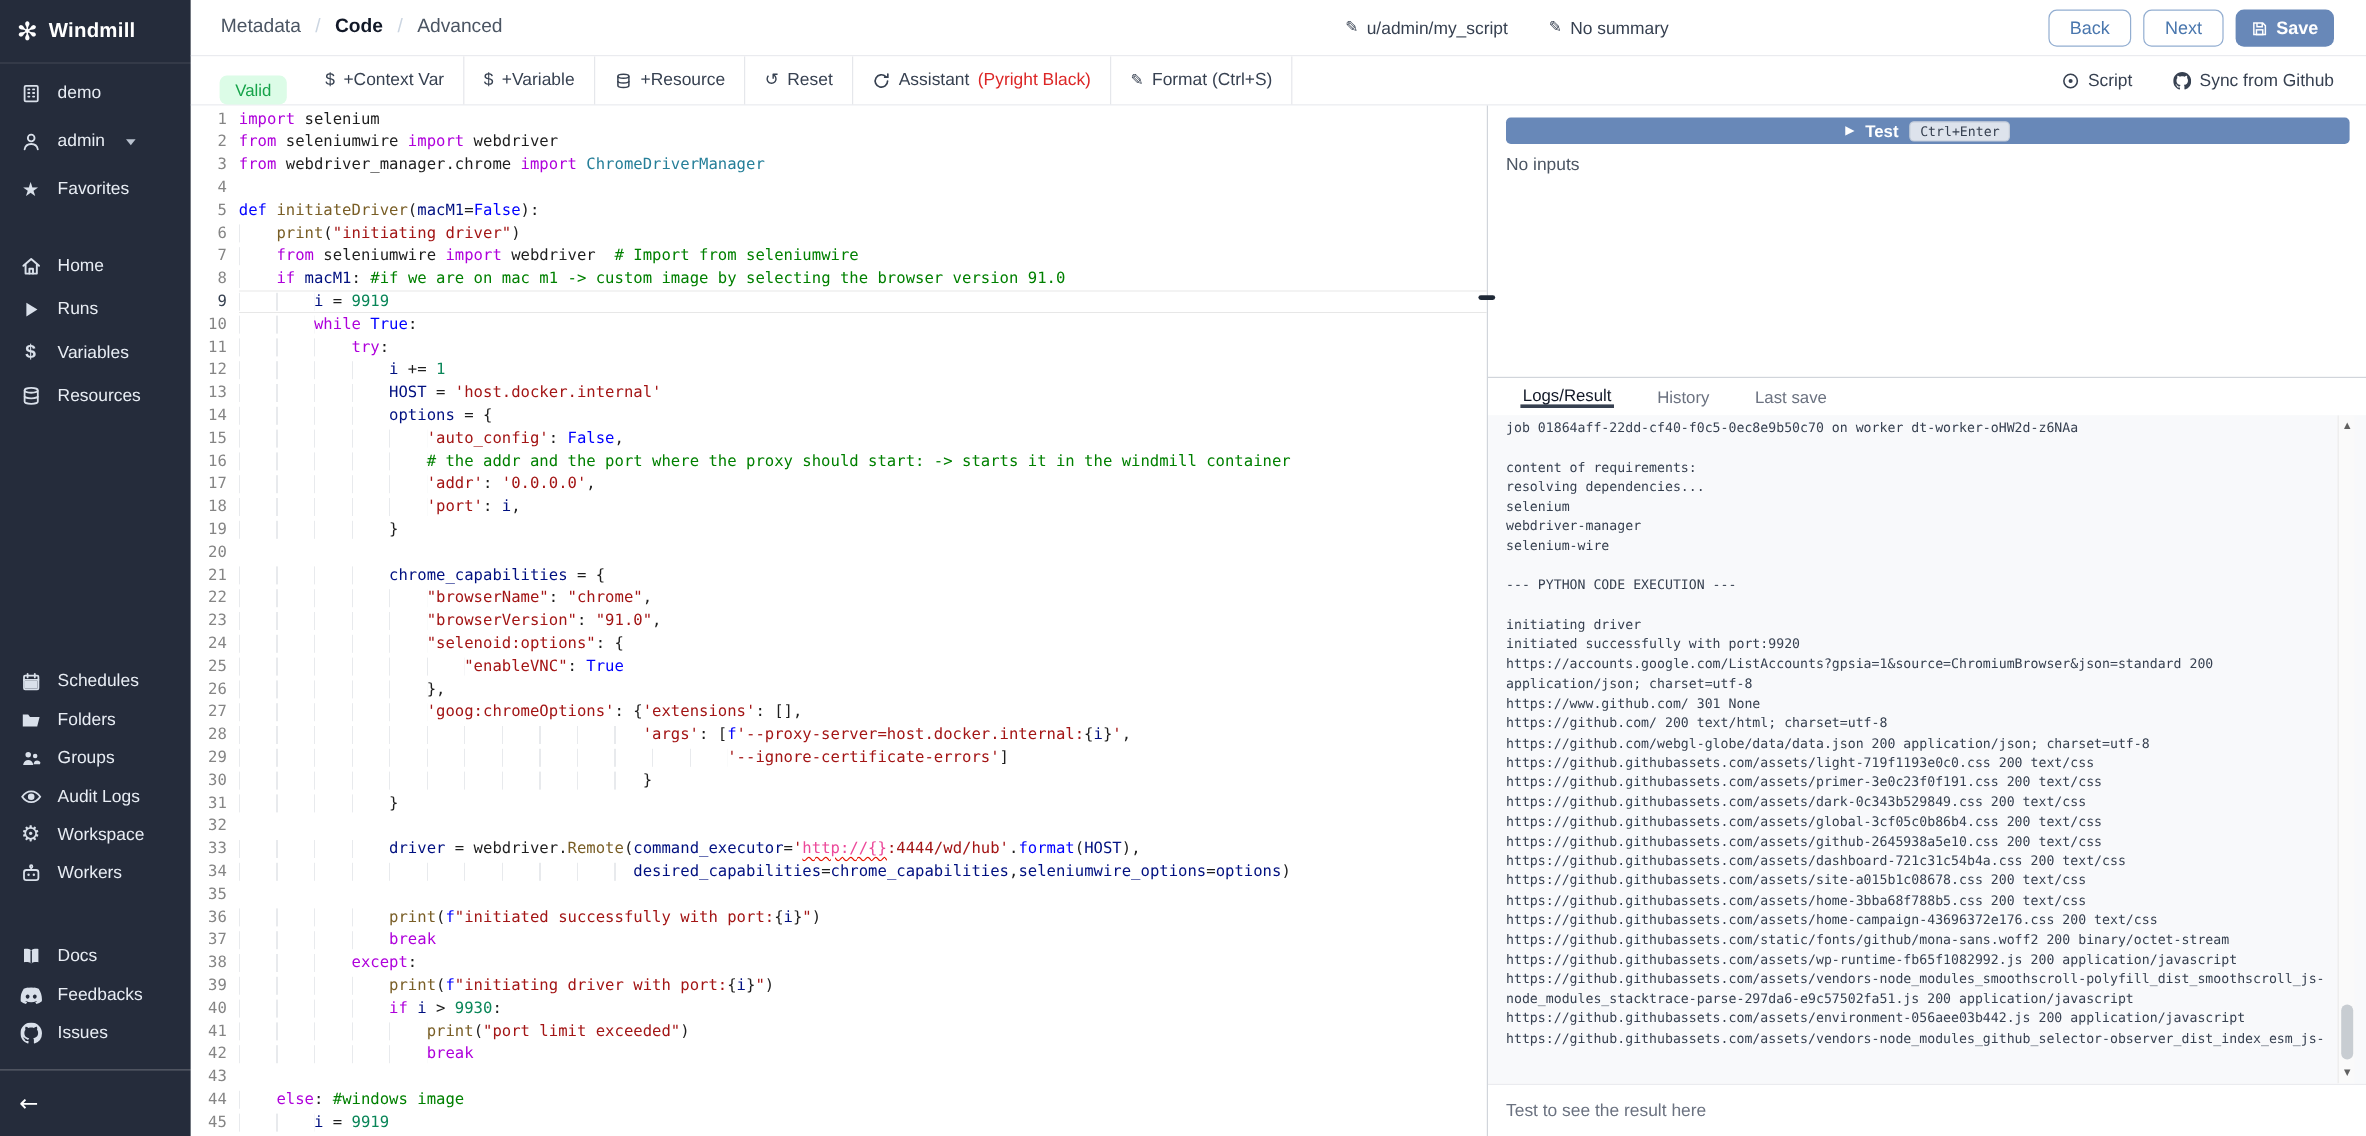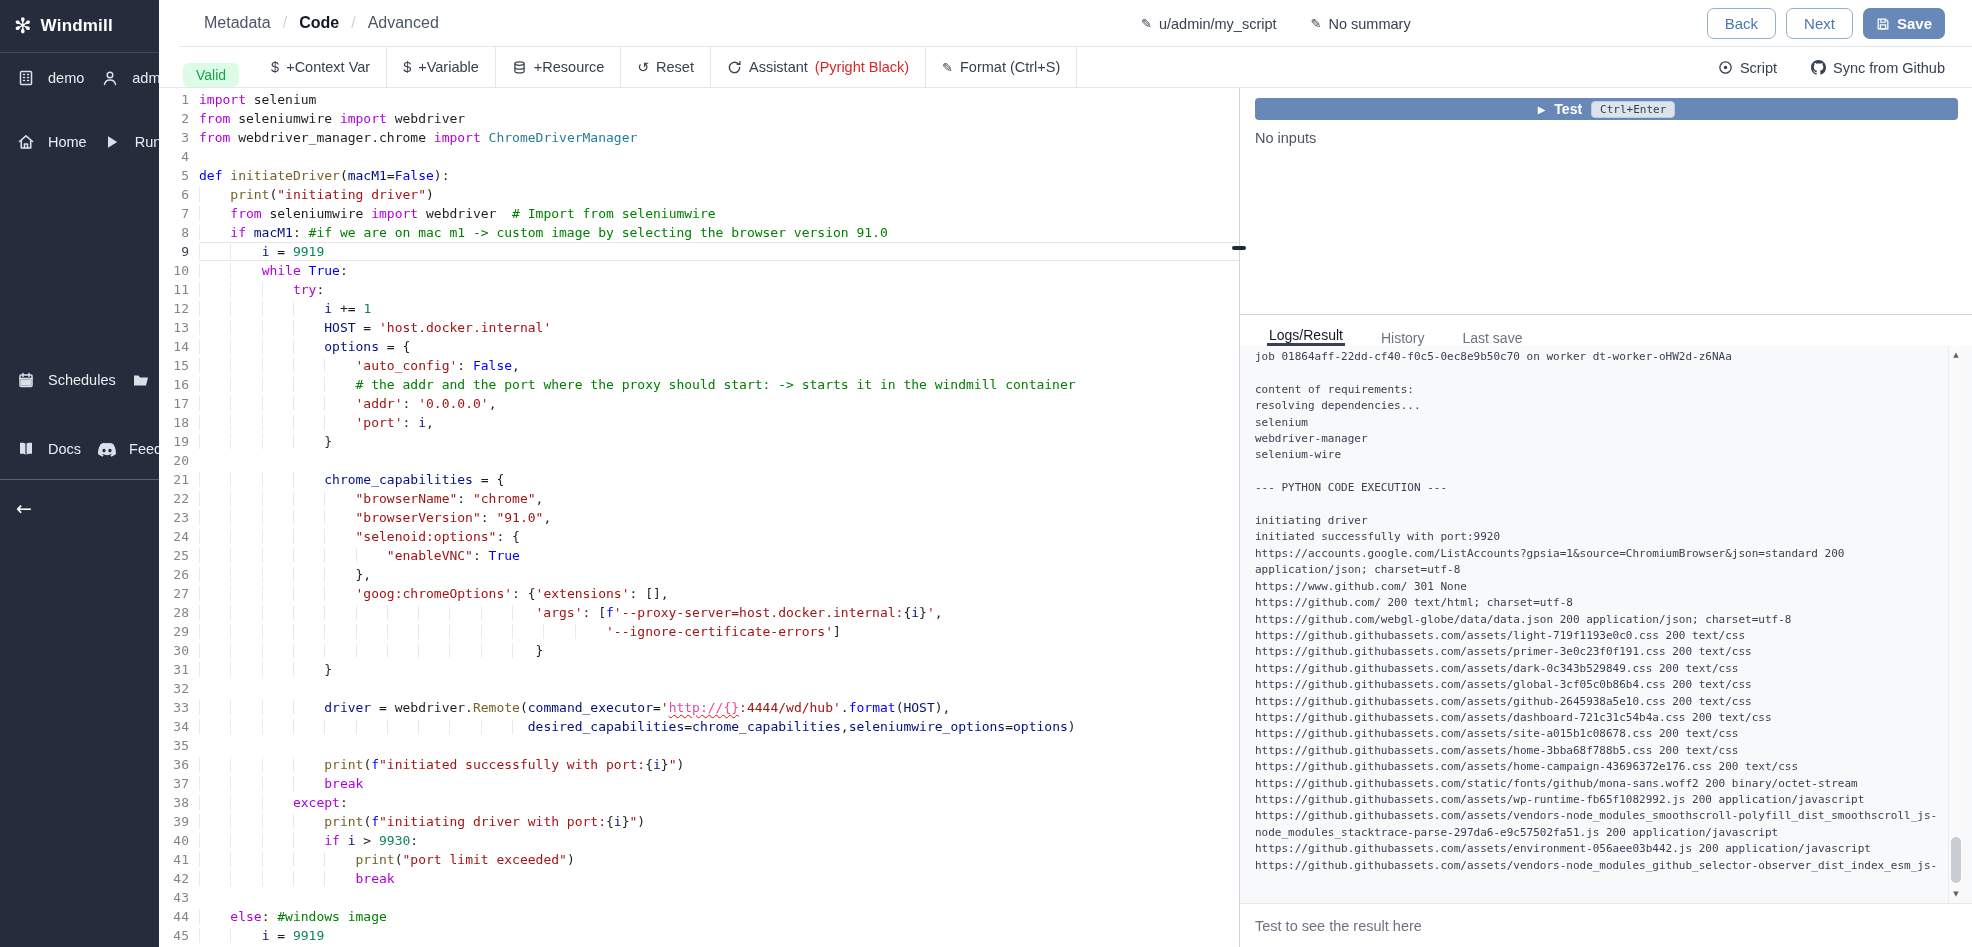--- a/index.html
+++ b/index.html
@@ -6,40 +6,40 @@
   html,body { width:1972px; height:947px; overflow:hidden; background:#fff;
     font-family:"Liberation Sans", sans-serif; }
   .app { width:1972px; height:947px; display:flex; }
 
   
   .sidebar { width:159px; background:#252c3b; color:#eef2f7; display:flex; flex-direction:column; flex-shrink:0; }
   .logo-row { height:53px; display:flex; align-items:center; gap:9px; padding-left:14px;
     border-bottom:1px solid rgba(255,255,255,.14); }
   .logo-glyph { font-family:"DejaVu Sans", sans-serif; font-size:21px; color:#fff; }
   .logo-text { font-size:17px; font-weight:bold; color:#fff; letter-spacing:.2px; }
-  .nav-group { display:flex; flex-direction:row; }
+  .nav-group { display:flex; flex-direction:column; }
   .nav-item { display:flex; align-items:center; gap:13px; padding-left:16px; cursor:pointer; color:#e8edf4; }
   .nav-item .nicon { width:19px; height:19px; display:flex; align-items:center; justify-content:center; color:#d9e0ea; flex-shrink:0; }
   .nav-item .nicon svg { width:18px; height:18px; }
   .nav-item span.lbl { font-size:14.5px; }
   .g1 { margin-top:5px; } .g1 .nav-item { height:40px; }
   .g2 { margin-top:26px; } .g2 .nav-item { height:36px; }
   .g3 { margin-top:204px; } .g3 .nav-item { height:32px;align-items:center; }
   .g4 { margin-top:37px; } .g4 .nav-item { height:32px; }
   .uni { font-family:"DejaVu Sans", sans-serif; font-size:16px; line-height:1; }
   .chev { width:0; height:0; border-left:4px solid transparent; border-right:4px solid transparent;
     border-top:5px solid #b9c2cf; margin-left:4px; }
   .side-divider { margin-top:14px; border-top:1px solid rgba(255,255,255,.25); }
   .collapse-row { margin-top:8px; padding-left:16px; height:40px; display:flex; align-items:center; }
   .collapse-row .uni { font-size:19px; color:#fff; cursor:pointer; }
 
   
   .main { flex:1; display:flex; flex-direction:column; min-width:0; }
 
-  .topbar { height:47px; border-bottom:1px solid #e5e7eb; display:flex; align-items:center; position:relative; background:#fff;margin-left:20px; }
+  .topbar { height:47px; border-bottom:1px solid #e5e7eb; display:flex; align-items:center; position:relative; background:#fff; }
   .tb-tabs { display:flex; align-items:center; gap:12px; padding-left:25px; font-size:16px; color:#4b5563; }
   .tb-tabs .slash { color:#cbd5e1; }
   .tb-tab { cursor:pointer; }
   .tb-tab.active { color:#111827; font-weight:bold; }
   .tb-center { position:absolute; left:962px; top:0; height:47px; display:flex; align-items:center; gap:34px; }
   .tb-edit { display:flex; align-items:center; gap:7px; font-size:14.5px; color:#374151; cursor:pointer; }
   .pencil { font-family:"DejaVu Sans", sans-serif; font-size:13px; color:#374151; }
   .tb-right { position:absolute; right:27px; top:8px; display:flex; gap:10px; }
   .btn-outline { height:31px; padding:0 17px; border:1px solid #93aed1; color:#4a77ae; background:#fff;
     border-radius:7px; font-size:15px; cursor:pointer; font-family:inherit; }
@@ -82,21 +82,21 @@
   .rp-top { height:226px; position:relative; flex-shrink:0; }
   .test-btn { position:absolute; left:15px; right:14px; top:10px; height:22px; background:#6888b8; border:none;
     border-radius:4px; color:#fff; display:flex; align-items:center; justify-content:center; gap:9px; cursor:pointer; font-family:inherit; }
   .test-btn .play { font-family:"DejaVu Sans", sans-serif; font-size:10px; }
   .test-btn .tlabel { font-size:14px; font-weight:bold; }
   .test-btn kbd { background:#dde3ec; border:1px solid #c3ccd9; border-radius:4px; color:#374151;
     font-family:"DejaVu Sans Mono", monospace; font-size:11px; padding:1px 8px; }
   .no-inputs { position:absolute; left:15px; top:42px; font-size:14.5px; color:#4b5563; }
 
   .rp-bottom { flex:1; border-top:1px solid #d1d5db; display:flex; flex-direction:column; min-height:0; }
-  .rtabs { height:31px; display:flex; align-items:flex-end; gap:34px; padding-left:27px; flex-shrink:0; }
+  .rtabs { height:31px; display:flex; align-items:center; gap:34px; padding-left:27px; flex-shrink:0; }
   .rtab { font-size:14px; color:#6b7280; display:flex; align-items:center; cursor:pointer; padding:0 2px; }
   .rtab.active { color:#111827; border-bottom:3px solid #374151; }
 
   .log-wrap { flex:1; background:#f8f9fb; position:relative; overflow:hidden; min-height:0; }
   .stats { height:28px; display:flex; align-items:center; padding:0 44px 0 15px; font-size:13px; color:#6b7280; }
   .stats .mem { margin-left:53px; }
   .stats .spacer { flex:1; }
   .expand { font-weight:bold; color:#374151; cursor:pointer; }
   .autoscroll { margin-left:9px; color:#6b7280; }
   .cb { margin-left:9px; width:17px; height:17px; background:#3b82f6; border-radius:3px; color:#fff;

